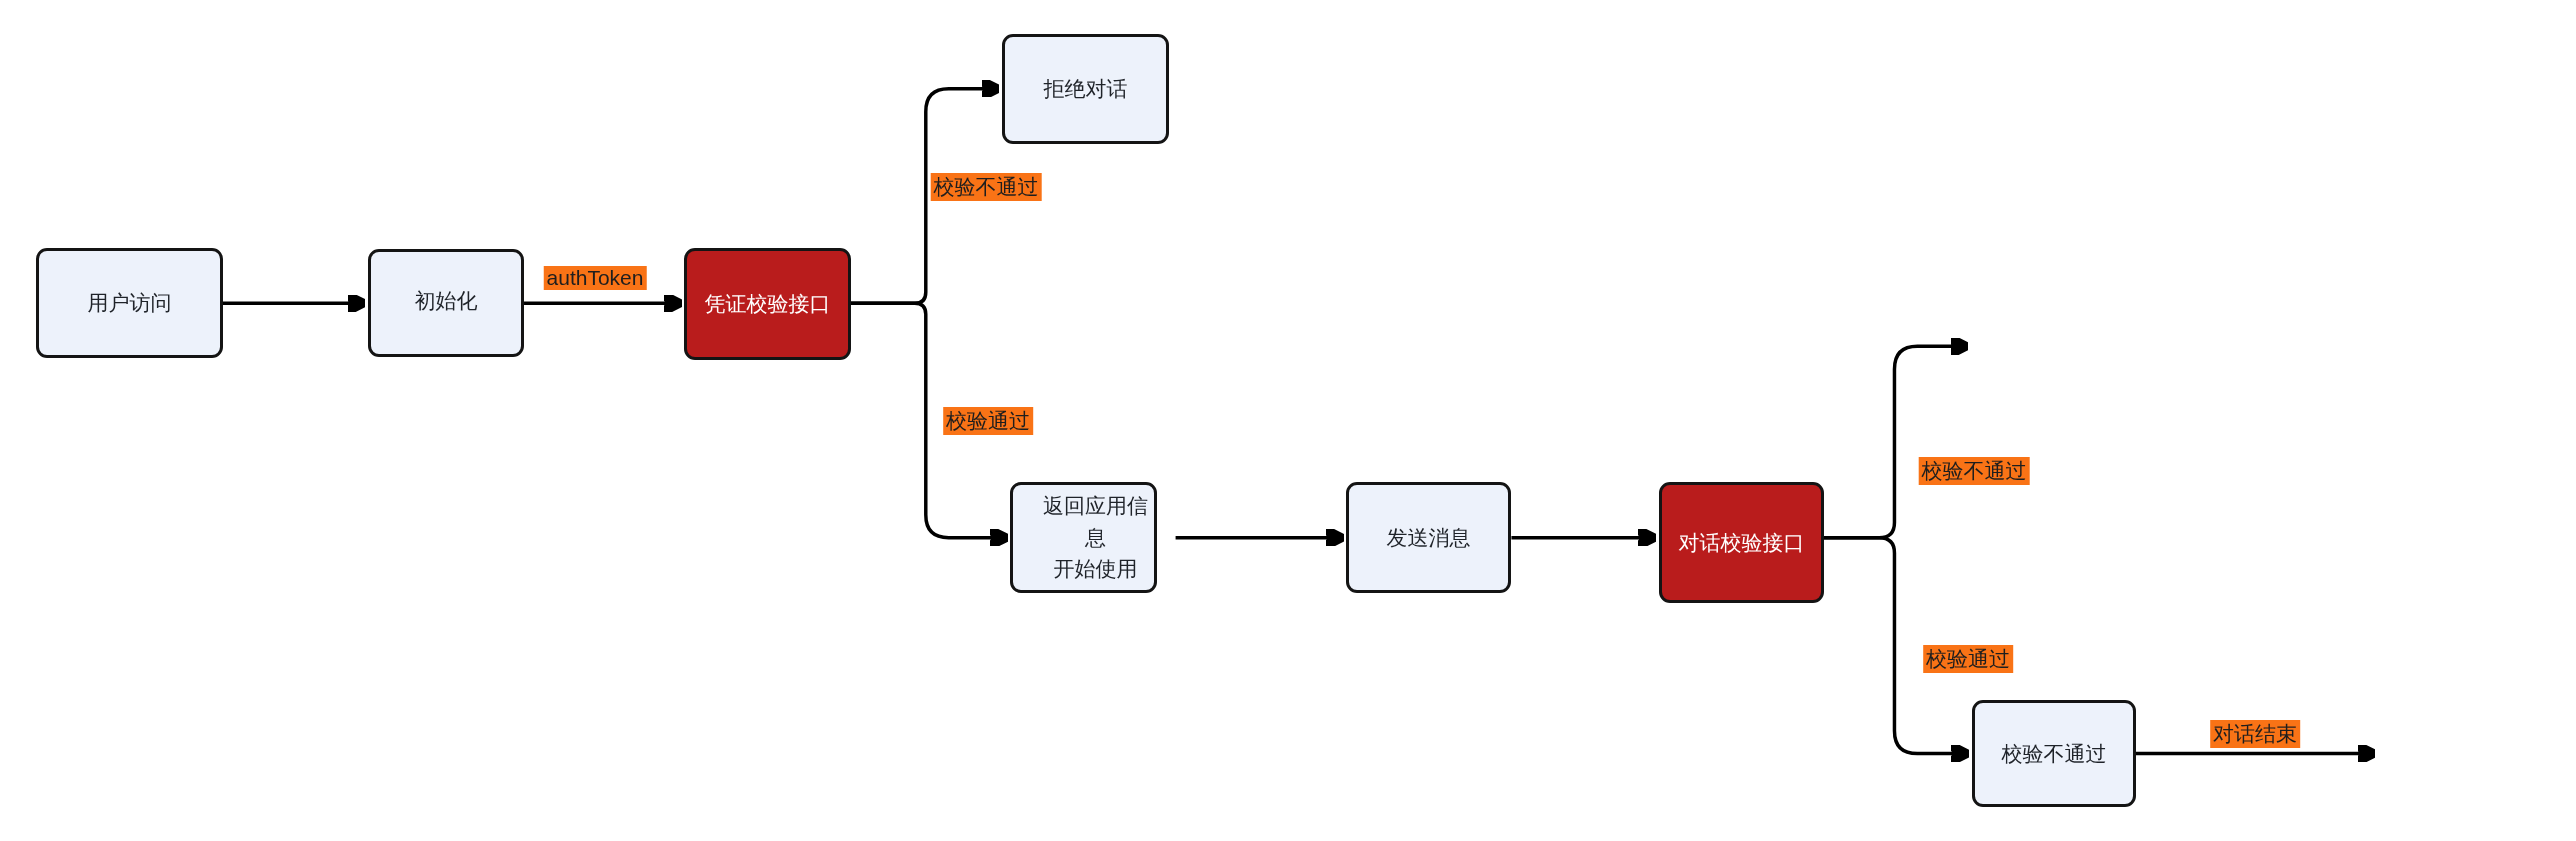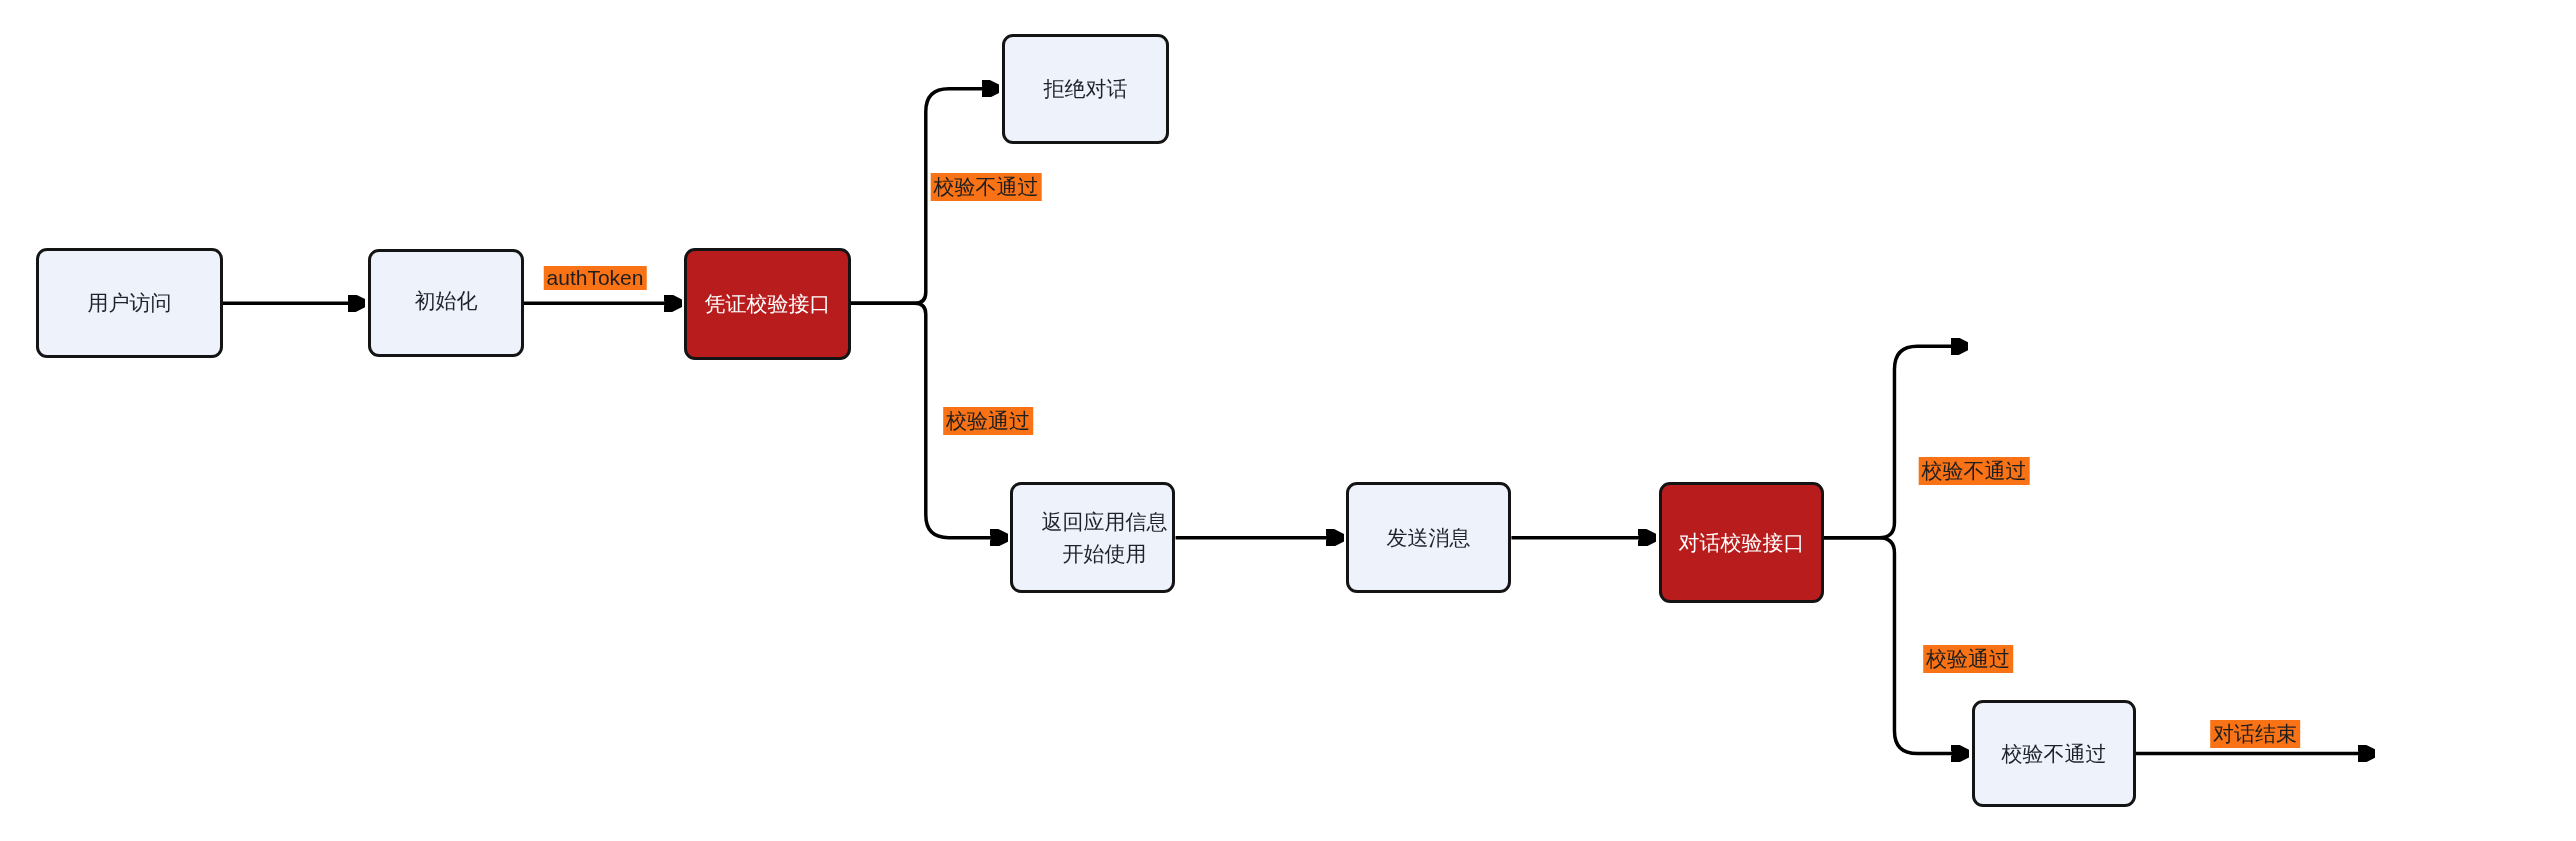--- a/index.html
+++ b/index.html
@@ -53,21 +53,21 @@
     color: #1e1e1e;
     white-space: nowrap;
     background: #f97316;
     padding: 0 2.8px;
   }
   
   #n-user-access      { left: 36px;   top: 248px;  width: 187px; height: 110px; }
   #n-init             { left: 368px;  top: 249px;  width: 156px; height: 108px; font-family: Liberation Mono, monospace; }
   #n-credential-check { left: 684px;  top: 248px;  width: 167px; height: 112px; }
   #n-deny-access      { left: 1002px; top: 34px;   width: 167px; height: 110px; }
-  #n-return-app-info  { left: 1010px; top: 482px;  width: 165px; height: 111px; padding-left: 24px; }
+  #n-return-app-info  { left: 1010px; top: 482px;  width: 147px; height: 111px; padding-left: 24px; }
   #n-send-message     { left: 1346px; top: 482px;  width: 165px; height: 111px; }
   #n-dialog-check     { left: 1659px; top: 482px;  width: 165px; height: 121px; }
   #n-deny-dialog      { left: 1971px; top: 291px;  width: 165px; height: 110px; }
   #n-conduct-dialog   { left: 1972px; top: 700px; width: 164px; height: 107px; }
   #n-dialog-result    { left: 2378px; top: 698px; width: 167px; height: 110px; }
   
   #l-authtoken  { left: 595px;  top: 278px; }
   #l-checkfail1 { left: 986px; top: 187px; }
   #l-checkpass1 { left: 988px; top: 421px; }
   #l-checkfail2 { left: 1974px; top: 471px; }

